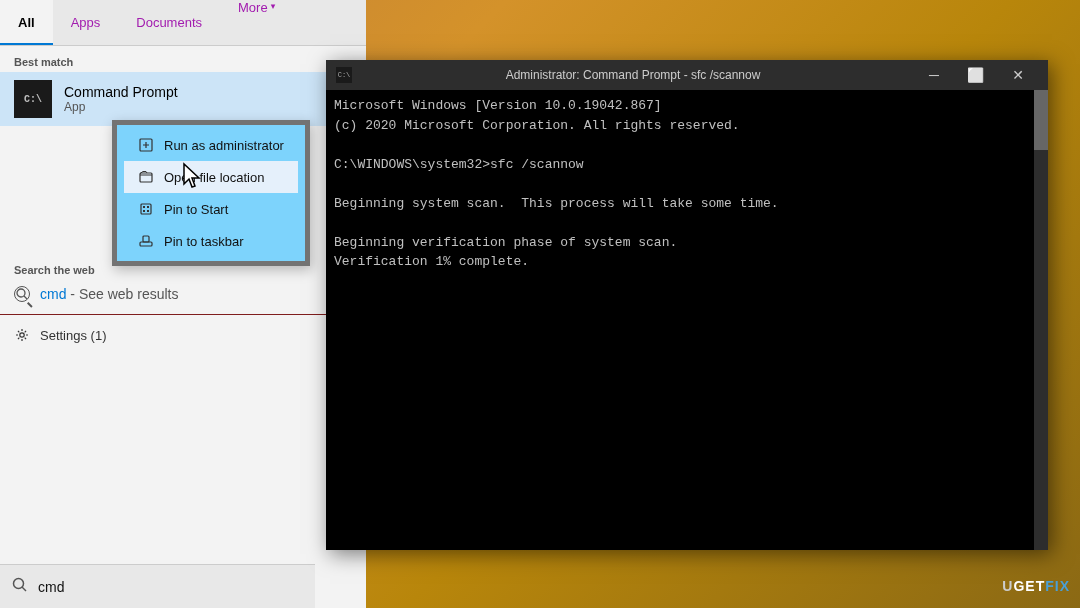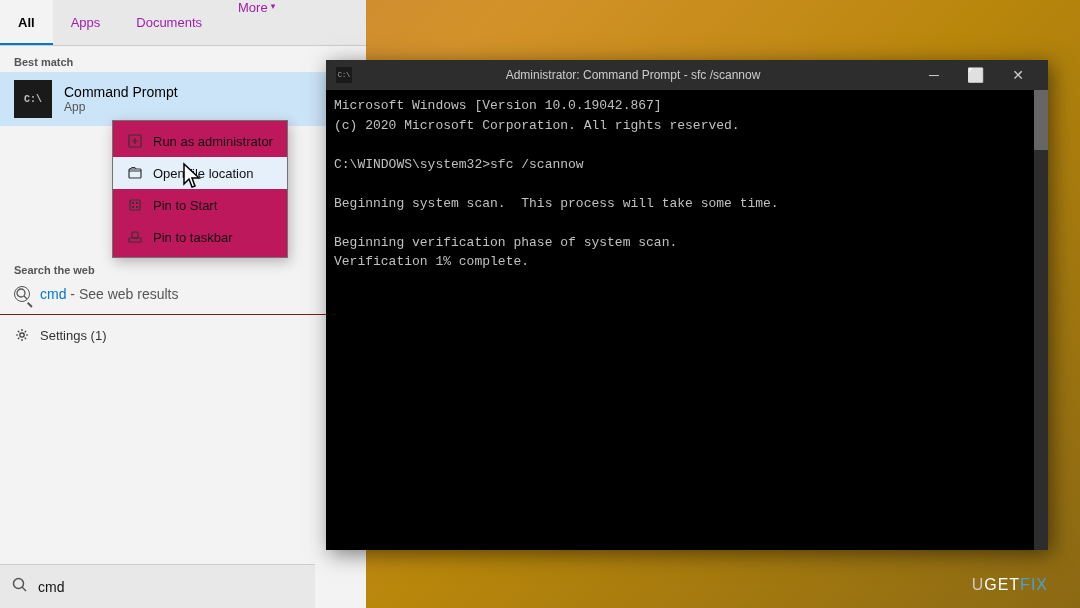--- a/index.html
+++ b/index.html
@@ -114,26 +114,26 @@
     .arrow-right {
       color: #555;
       font-size: 12px;
     }
 
     
     .context-menu {
       position: absolute;
       left: 112px;
       top: 120px;
-      background: #be185d;
-      border: 1px solid #737373;
+      background: #7dd3fc;
+      border: 5px solid #737373;
       box-shadow: 2px 4px 12px rgba(0,0,0,0.25);
       z-index: 100;
       min-width: 170px;
-      padding: 4px 0;
+      padding: 4px 7px;
     }
     .context-menu-item {
       display: flex;
       align-items: center;
       padding: 8px 14px;
       font-size: 13px;
       color: #111;
       cursor: pointer;
       gap: 10px;
     }
@@ -345,23 +345,23 @@
       width: 22px;
       height: 28px;
       z-index: 200;
       pointer-events: none;
     }
 
     
     .watermark {
       position: absolute;
       bottom: 14px;
-      right: 32px;
-      font-size: 16px;
-      font-weight: 400;
+      right: 10px;
+      font-size: 14px;
+      font-weight: 700;
       letter-spacing: 1px;
     }
     .watermark-u {
       color: #ccc;
     }
     .watermark-get {
       color: #fff;
     }
     .watermark-fix {
       color: #4a9fd4;

